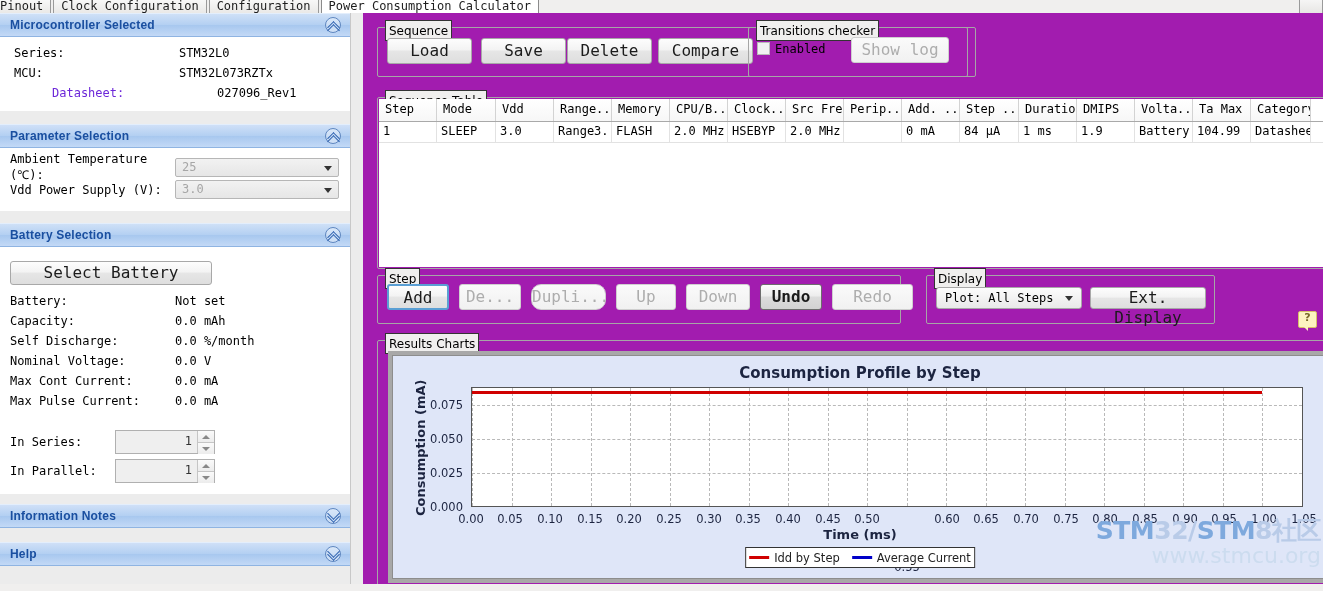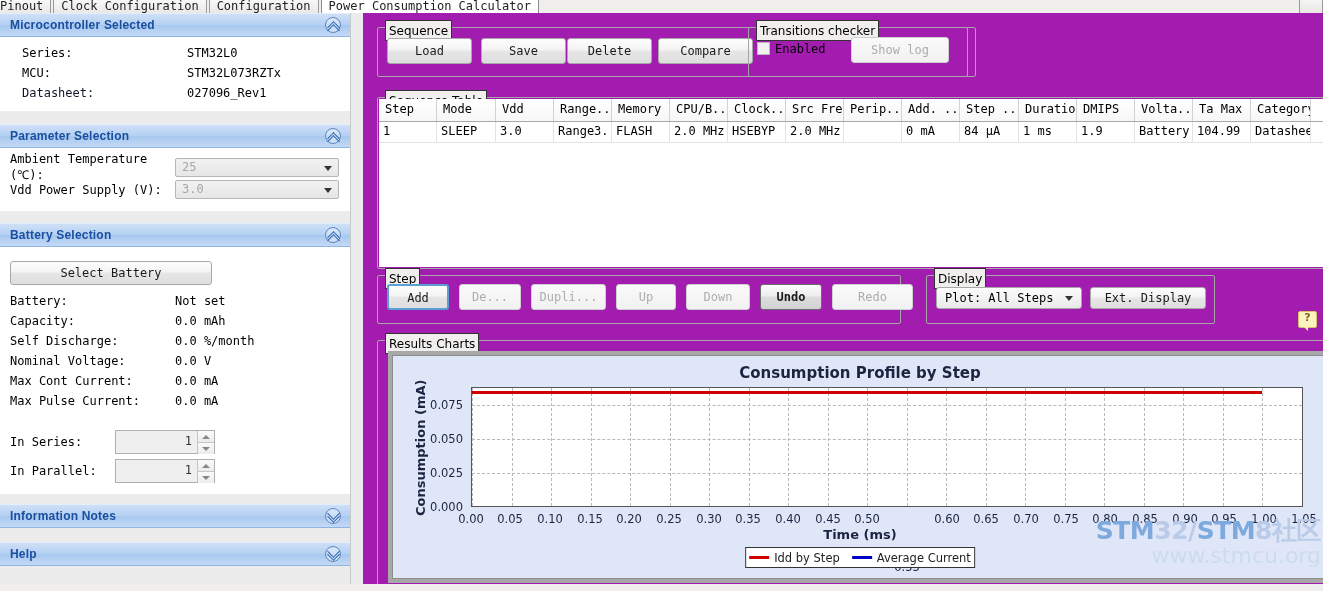--- a/index.html
+++ b/index.html
@@ -46,47 +46,47 @@
     background:rgba(255,255,255,.35);
   }
   .chev:before,.chev:after{
     content:"";position:absolute;left:3px;width:8px;height:8px;
     border-left:1.6px solid #2a5fae;border-top:1.6px solid #2a5fae;
   }
   .chev.up:before{top:5px;transform:rotate(45deg);}
   .chev.up:after{top:8px;transform:rotate(45deg);}
   .chev.down:before{top:0px;transform:rotate(225deg);}
   .chev.down:after{top:3px;transform:rotate(225deg);}
-  .sec-body{background:#fff;padding:6px 0 8px 12px;}
+  .sec-body{background:#fff;padding:6px 0 8px 4px;}
 
   .kv{display:flex;line-height:20px;padding-left:10px;}
   .kv .k{width:165px;white-space:nowrap;}
   .kv .v{white-space:nowrap;}
-  .link{color:#0f172a;}
+  .link{color:#6d28d9;margin-left:38px;}
 
   
   .row-combo{display:flex;align-items:center;height:21px;margin:1px 0 1px 10px;}
   .row-combo .lbl{width:165px;}
   .combo{
     position:relative;width:164px;height:19px;box-sizing:border-box;
     border:1px solid #b6b6b6;border-radius:2px;
     background:linear-gradient(to bottom,#f2f2f2,#e6e6e6);
     color:#a6a6a6;font-size:12px;line-height:17px;padding-left:6px;
   }
   .combo .arrow{
     position:absolute;right:6px;top:7px;width:0;height:0;
     border-left:4px solid transparent;border-right:4px solid transparent;border-top:5px solid #333;
   }
 
   
   .btn{
     display:inline-block;box-sizing:border-box;height:26px;line-height:24px;text-align:center;
     border:1px solid #a8a8a8;border-radius:3px;
     background:linear-gradient(to bottom,#fdfdfd 0%,#f3f3f3 46%,#e6e6e6 50%,#dedede 100%);
-    font-size:12px;color:#1b1b1b;
+    font-size:16px;color:#1b1b1b;
     font-family:"DejaVu Sans Mono","Liberation Mono",monospace;
   }
   .btn.disabled{color:#adadad;background:linear-gradient(to bottom,#fafafa,#f1f1f1);border-color:#cfcfcf;}
   .btn.default{border:2px solid #5a9fd4;}
   .btn.strong{font-weight:bold;border-color:#6d6d6d;background:linear-gradient(to bottom,#fdfdfd 0%,#ececec 46%,#dcdcdc 50%,#d2d2d2 100%);}
 
   .select-battery{width:202px;height:24px;line-height:22px;margin:6px 0 6px 10px;}
 
   
   .row-spin{display:flex;align-items:center;height:26px;margin-left:10px;}
@@ -373,21 +373,21 @@
           <div class="td" style="width:58px;">104.99</div>
           <div class="td" style="width:60px;">Datasheet</div>
         </div>
       </div>
     </div>
 
     <div class="group" style="left:14px;top:262px;width:522px;height:47px;">
       <span class="legend">Step</span>
       <div class="btn default" style="position:absolute;left:9px;top:8px;width:62px;">Add</div>
       <div class="btn disabled" style="position:absolute;left:81px;top:8px;width:62px;">De...</div>
-      <div class="btn disabled" style="position:absolute;left:153px;top:8px;width:75px;">Dupli...</div>
+      <div class="btn disabled" style="position:absolute;left:153px;top:8px;width:75px;border-radius:10px;">Dupli...</div>
       <div class="btn disabled" style="position:absolute;left:238px;top:8px;width:60px;">Up</div>
       <div class="btn disabled" style="position:absolute;left:308px;top:8px;width:64px;">Down</div>
       <div class="btn strong" style="position:absolute;left:382px;top:8px;width:62px;">Undo</div>
       <div class="btn disabled" style="position:absolute;left:454px;top:8px;width:81px;">Redo</div>
     </div>
 
     <div class="group" style="left:563px;top:262px;width:287px;height:47px;">
       <span class="legend">Display</span>
       <div style="position:absolute;left:9px;top:11px;width:146px;height:22px;box-sizing:border-box;border:1px solid #a8a8a8;border-radius:3px;background:linear-gradient(to bottom,#fcfcfc,#e9e9e9);font-size:12px;line-height:20px;padding-left:8px;">
         <span>Plot: All Steps</span>

